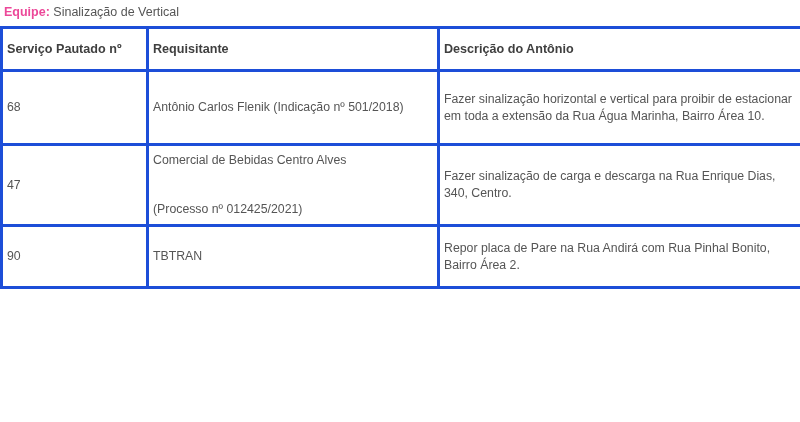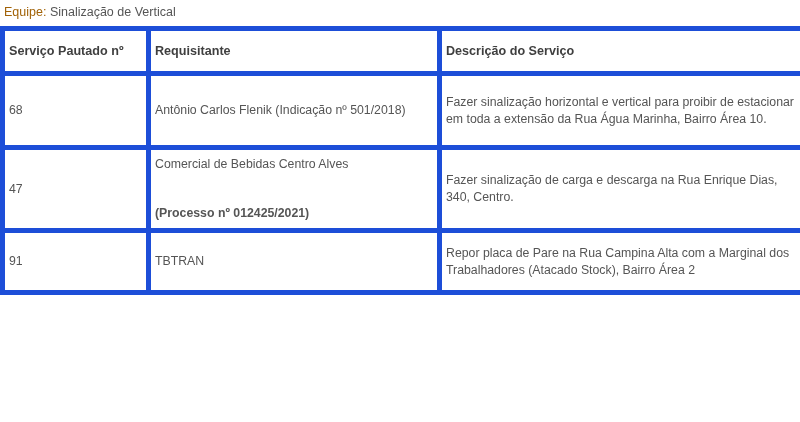--- a/index.html
+++ b/index.html
@@ -22,39 +22,39 @@
     box-sizing: border-box;
   }
   .team-line {
     padding: 4px 4px 6px 4px;
     font-size: 12.5px;
     color: #4a4a4a;
     line-height: 16px;
     white-space: nowrap;
   }
   .team-line .team-label {
-    font-weight: normal;
-    color: #a16207;
+    font-weight: bold;
+    color: #ec4899;
   }
   .team-line .team-value {
     font-weight: normal;
     color: #555555;
     margin-top: 24px;
   }
   table.sched {
     width: 800px;
     border-collapse: collapse;
     table-layout: fixed;
   }
   table.sched col.c1 { width: 146px; }
   table.sched col.c2 { width: 291px; }
   table.sched col.c3 { width: 363px; }
 
   table.sched th, table.sched td {
-    border: 5px solid #1d4ed8;
+    border: 3px solid #1d4ed8;
     vertical-align: middle;
     padding: 6px 4px;
     text-align: left;
     font-weight: normal;
     line-height: 17px;
     color: #555555;
     font-size: 12.3px;
   }
   table.sched thead th {
     font-weight: bold;
@@ -63,21 +63,21 @@
     padding-top: 6px;
     padding-bottom: 6px;
     font-size: 12.6px;
   }
   table.sched td.num {
     color: #555555;
   }
   table.sched tbody tr { height: 62px; }
   table.sched tbody tr.tall { height: 74px; }
   .cellline { display: block; }
-  .cellline + .cellline { margin-top: 32px; font-weight: bold; }
+  .cellline + .cellline { margin-top: 32px; }
 </style>
 </head>
 <body>
 
 <div class="page">
 
   <div class="team-line">
     <span class="team-label">Equipe:</span>
     <span class="team-value">Sinalização de Vertical</span>
   </div>
@@ -85,38 +85,38 @@
   <table class="sched">
     <colgroup>
       <col class="c1">
       <col class="c2">
       <col class="c3">
     </colgroup>
     <thead>
       <tr>
         <th>Serviço Pautado nº</th>
         <th>Requisitante</th>
-        <th>Descrição do Serviço</th>
+        <th>Descrição do Antônio</th>
       </tr>
     </thead>
     <tbody>
       <tr class="tall">
         <td class="num">68</td>
         <td>Antônio Carlos Flenik (Indicação nº 501/2018)</td>
         <td>Fazer sinalização horizontal e vertical para proibir de estacionar em toda a extensão da Rua Água Marinha, Bairro Área 10.</td>
       </tr>
       <tr class="tall">
         <td class="num">47</td>
         <td>
           <span class="cellline">Comercial de Bebidas Centro Alves</span>
           <span class="cellline">(Processo nº 012425/2021)</span>
         </td>
         <td>Fazer sinalização de carga e descarga na Rua Enrique Dias, 340, Centro.</td>
       </tr>
       <tr>
-        <td class="num">91</td>
+        <td class="num">90</td>
         <td>TBTRAN</td>
-        <td>Repor placa de  Pare na Rua Campina Alta com a Marginal dos Trabalhadores (Atacado Stock), Bairro Área 2</td>
+        <td>Repor placa de  Pare na Rua Andirá com Rua Pinhal Bonito, Bairro Área 2.</td>
       </tr>
     </tbody>
   </table>
 
 </div>
 
 </body></html>

